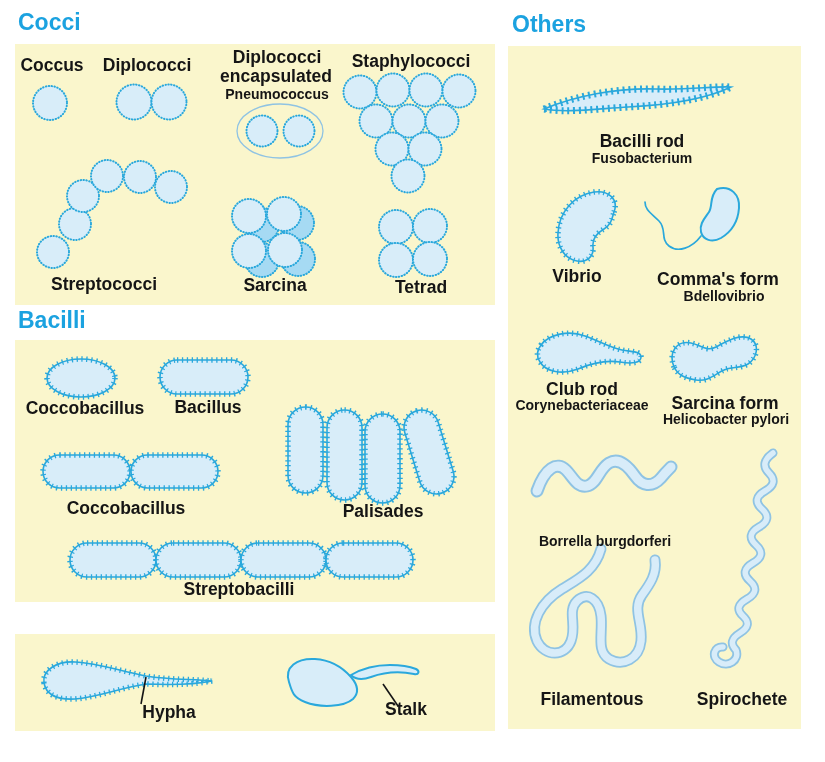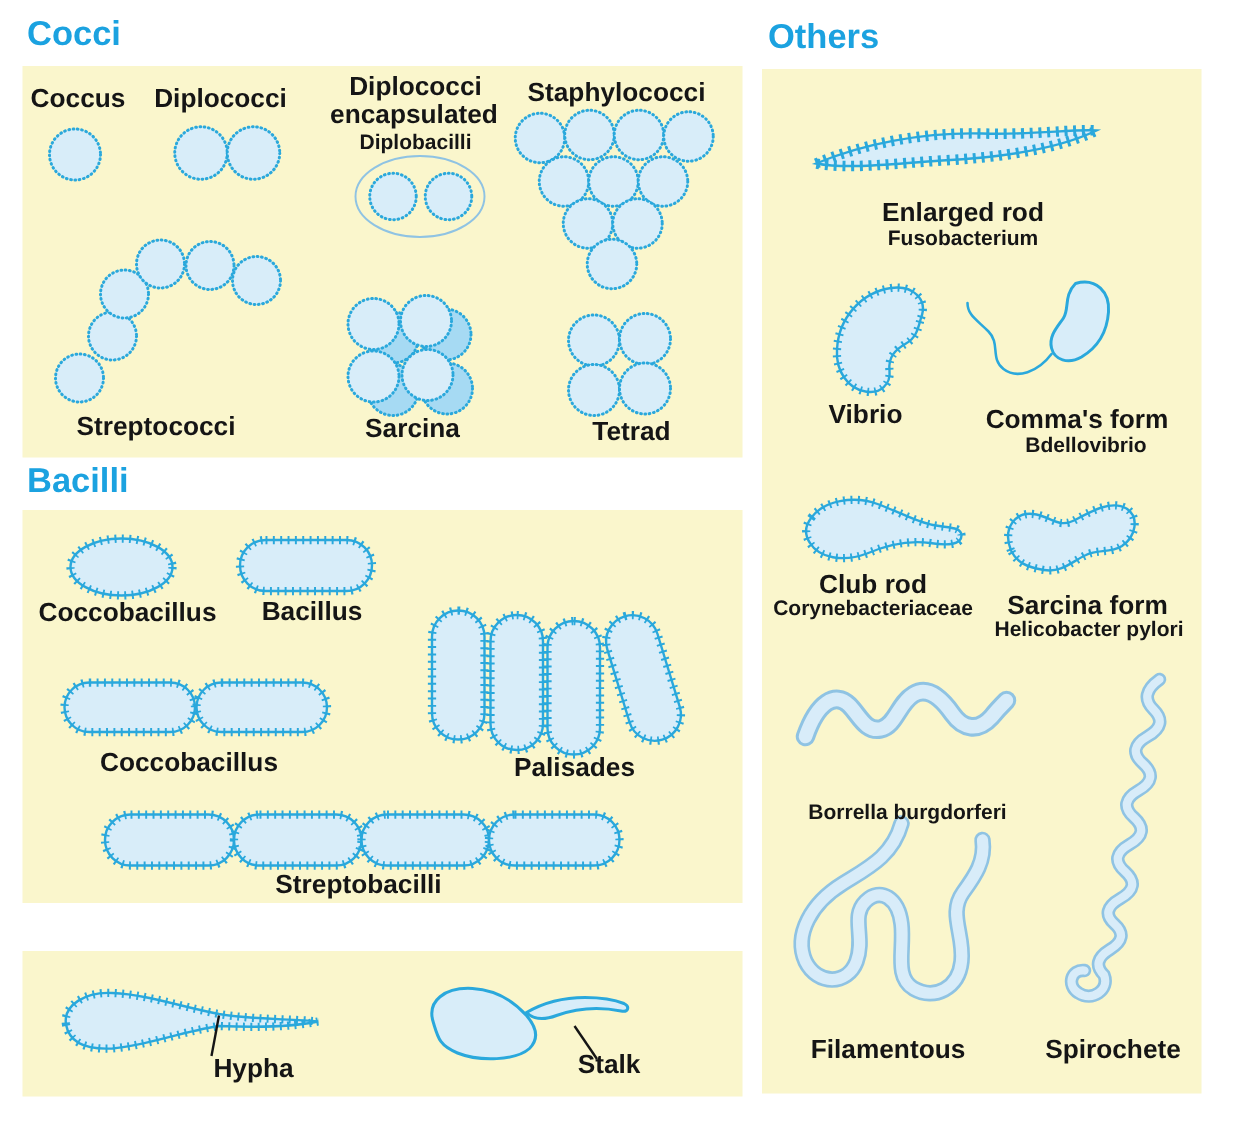--- a/index.html
+++ b/index.html
@@ -199,36 +199,36 @@
   </svg>
 
   <div class="hdr" style="left:18px;top:10px">Cocci</div>
   <div class="hdr" style="left:18px;top:308px">Bacilli</div>
   <div class="hdr" style="left:512px;top:12px">Others</div>
 
   <div class="lbl" style="left:52px;top:56px">Coccus</div>
   <div class="lbl" style="left:147px;top:56px">Diplococci</div>
   <div class="lbl" style="left:277px;top:48px">Diplococci</div>
   <div class="lbl" style="left:276px;top:67px">encapsulated</div>
-  <div class="sub" style="left:277px;top:87px">Diplobacilli</div>
+  <div class="sub" style="left:277px;top:87px">Pneumococcus</div>
   <div class="lbl" style="left:411px;top:52px">Staphylococci</div>
   <div class="lbl" style="left:104px;top:275px">Streptococci</div>
   <div class="lbl" style="left:275px;top:276px">Sarcina</div>
   <div class="lbl" style="left:421px;top:278px">Tetrad</div>
 
   <div class="lbl" style="left:85px;top:399px">Coccobacillus</div>
   <div class="lbl" style="left:208px;top:398px">Bacillus</div>
   <div class="lbl" style="left:126px;top:499px">Coccobacillus</div>
   <div class="lbl" style="left:383px;top:502px">Palisades</div>
   <div class="lbl" style="left:239px;top:580px">Streptobacilli</div>
 
   <div class="lbl" style="left:169px;top:703px">Hypha</div>
   <div class="lbl" style="left:406px;top:700px">Stalk</div>
 
-  <div class="lbl" style="left:642px;top:132px">Enlarged rod</div>
+  <div class="lbl" style="left:642px;top:132px">Bacilli rod</div>
   <div class="sub" style="left:642px;top:151px">Fusobacterium</div>
   <div class="lbl" style="left:577px;top:267px">Vibrio</div>
   <div class="lbl" style="left:718px;top:270px">Comma's form</div>
   <div class="sub" style="left:724px;top:289px">Bdellovibrio</div>
   <div class="lbl" style="left:582px;top:380px">Club rod</div>
   <div class="sub" style="left:582px;top:398px">Corynebacteriaceae</div>
   <div class="lbl" style="left:725px;top:394px">Sarcina form</div>
   <div class="sub" style="left:726px;top:412px">Helicobacter pylori</div>
   <div class="sub" style="left:605px;top:534px">Borrella burgdorferi</div>
   <div class="lbl" style="left:592px;top:690px">Filamentous</div>

